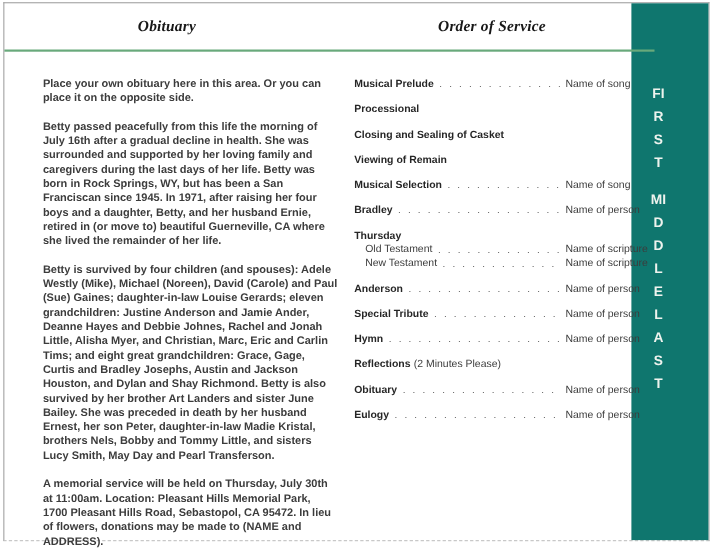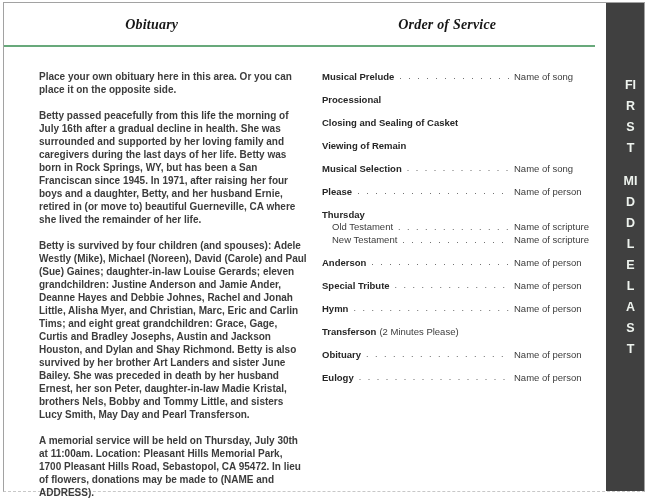--- a/index.html
+++ b/index.html
@@ -7,22 +7,22 @@
     position:relative; width:648px; height:501px; background:#ffffff; overflow:hidden;
     font-family:"Liberation Sans", sans-serif;
   }
   .page {
     position:absolute; left:3px; top:2px; width:640px; height:488px;
     background:#ffffff;
     border:1px solid #a2a2a2;
     border-bottom:1px dashed #c8c8c8;
   }
   .greenbar {
-    position:absolute; top:0; right:0; width:38px; height:100%;
-    background:#404040;
+    position:absolute; top:0; right:0; width:70px; height:100%;
+    background:#0f766e;
   }
   .side-stack {
     position:absolute; top:72px; left:0; width:49px;
     display:flex; flex-direction:column; align-items:center;
     color:#eef3ee; font-size:12.5px; font-weight:bold; letter-spacing:0;
   }
   .side-word {
     width:14px; word-break:break-all; line-height:21px; text-align:center;
   }
   .side-word.w2 { margin-top:12px; }
@@ -112,21 +112,21 @@
             <span class="o-label">Viewing of Remain</span>
           </div>
 
           <div class="o-row">
             <span class="o-label">Musical Selection</span>
             <span class="o-leader">. . . . . . . . . . . . . . . . . . . . . . . . . . . . . . . . . . . . . . . . . . . . . . . . . . . . . . . . . . . .</span>
             <span class="o-value">Name of song</span>
           </div>
 
           <div class="o-row">
-            <span class="o-label">Please</span>
+            <span class="o-label">Bradley</span>
             <span class="o-leader">. . . . . . . . . . . . . . . . . . . . . . . . . . . . . . . . . . . . . . . . . . . . . . . . . . . . . . . . . . . .</span>
             <span class="o-value">Name of person</span>
           </div>
 
           <div class="o-group">
             <div class="o-row">
               <span class="o-label">Thursday</span>
             </div>
             <div class="o-row o-sub">
               <span class="o-label">Old Testament</span>
@@ -152,21 +152,21 @@
             <span class="o-value">Name of person</span>
           </div>
 
           <div class="o-row">
             <span class="o-label">Hymn</span>
             <span class="o-leader">. . . . . . . . . . . . . . . . . . . . . . . . . . . . . . . . . . . . . . . . . . . . . . . . . . . . . . . . . . . .</span>
             <span class="o-value">Name of person</span>
           </div>
 
           <div class="o-row">
-            <span class="o-label">Transferson</span>
+            <span class="o-label">Reflections</span>
             <span class="o-suffix">(2 Minutes Please)</span>
           </div>
 
           <div class="o-row">
             <span class="o-label">Obituary</span>
             <span class="o-leader">. . . . . . . . . . . . . . . . . . . . . . . . . . . . . . . . . . . . . . . . . . . . . . . . . . . . . . . . . . . .</span>
             <span class="o-value">Name of person</span>
           </div>
 
           <div class="o-row">

